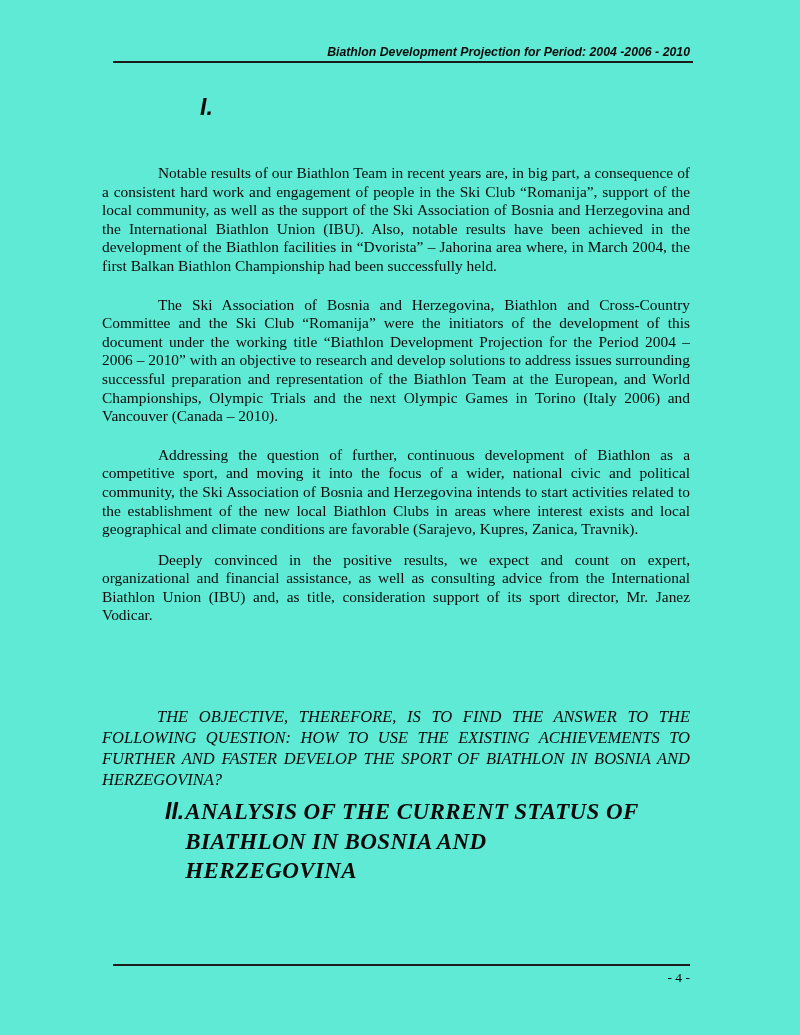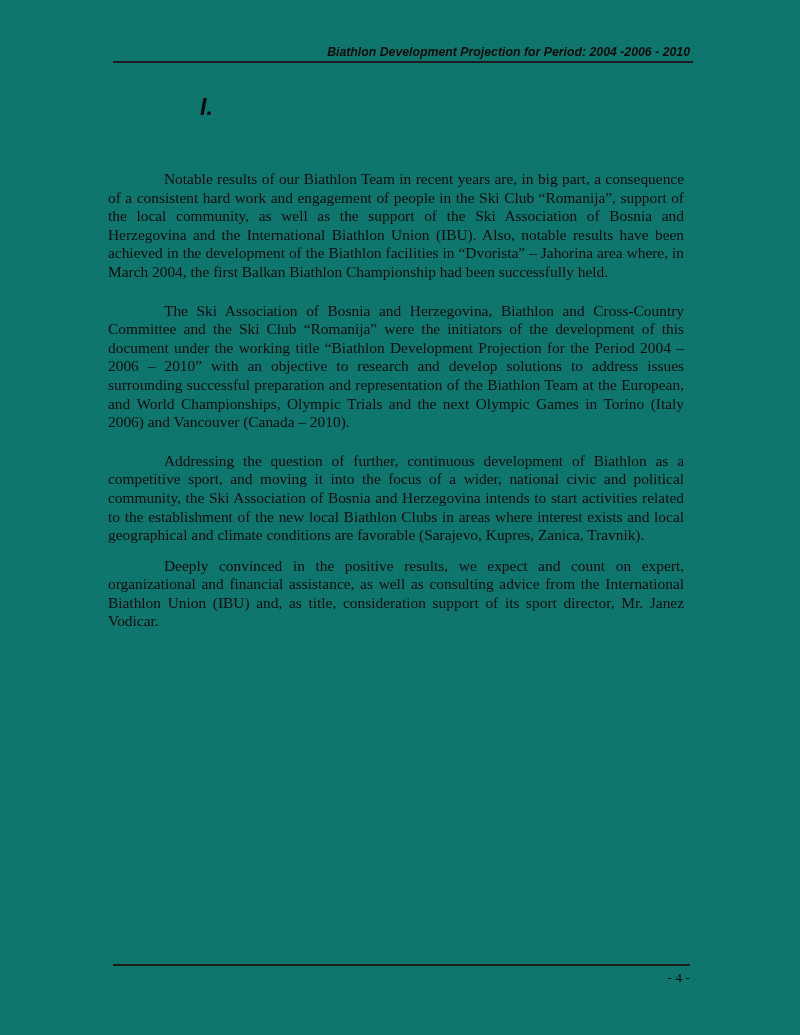--- a/index.html
+++ b/index.html
@@ -11,21 +11,21 @@
     width: 800px;
     height: 1035px;
     position: relative;
     overflow: hidden;
     font-family: "Liberation Serif", serif;
     color: #0a0a0a;
   }
   .page {
     position: absolute;
     inset: 0;
-    background: #0f766e;
+    background: #5eead4;
     text-decoration: underline;
   }
 
   
   .running-header {
     position: absolute;
     left: 102px;
     width: 588px;
     top: 45px;
     text-align: right;
@@ -67,21 +67,21 @@
   }
 
   
   .body-text {
     position: absolute;
     left: 102px;
     width: 588px;
     top: 164px;
   }
   .body-text p {
-    margin: 6px;
+    margin: 0;
     font-size: 15.4px;
     line-height: 18.6px;
     text-align: justify;
     text-indent: 56px;
   }
   .body-text p.p1 { margin-bottom: 20px; }
   .body-text p.p2 { margin-bottom: 20px; }
   .body-text p.p3 { margin-bottom: 12px; }
 
   
@@ -145,18 +145,23 @@
     <span class="num">I.</span>
   </div>
 
   <div class="body-text">
     <p class="p1">Notable results of our Biathlon Team in recent years are, in big part, a consequence of a consistent hard work and engagement of people in the Ski Club “Romanija”, support of the local community, as well as the support of the Ski Association of Bosnia and Herzegovina and the International Biathlon Union (IBU). Also, notable results have been achieved in the development of the Biathlon facilities in “Dvorista” – Jahorina area where, in March 2004, the first Balkan Biathlon Championship had been successfully held.</p>
     <p class="p2">The Ski Association of Bosnia and Herzegovina, Biathlon and Cross-Country Committee and the Ski Club “Romanija” were the initiators of the development of this document under the working title “Biathlon Development Projection for the Period 2004 – 2006 – 2010” with an objective to research and develop solutions to address issues surrounding successful preparation and representation of the Biathlon Team at the European, and World Championships, Olympic Trials and the next Olympic Games in Torino (Italy 2006) and Vancouver (Canada – 2010).</p>
     <p class="p3">Addressing the question of further, continuous development of Biathlon as a competitive sport, and moving it into the focus of a wider, national civic and political community, the Ski Association of Bosnia and Herzegovina intends to start activities related to the establishment of the new local Biathlon Clubs in areas where interest exists and local geographical and climate conditions are favorable (Sarajevo, Kupres, Zanica, Travnik).</p>
     <p class="p4">Deeply convinced in the positive results, we expect and count on expert, organizational and financial assistance, as well as consulting advice from the International Biathlon Union (IBU) and, as title, consideration support of its sport director, Mr. Janez Vodicar.</p>
   </div>
 
+  <p class="objective">THE OBJECTIVE, THEREFORE, IS TO FIND THE ANSWER TO THE FOLLOWING QUESTION: HOW TO USE THE EXISTING ACHIEVEMENTS TO FURTHER AND FASTER DEVELOP THE SPORT OF BIATHLON IN BOSNIA AND HERZEGOVINA?</p>
 
+  <div class="heading2">
+    <span class="num">II.</span>
+    <span class="h2-text">ANALYSIS OF THE CURRENT STATUS OF BIATHLON IN BOSNIA AND HERZEGOVINA</span>
+  </div>
 
   <div class="footer-rule"></div>
   <div class="page-number">- 4 -</div>
 
 </div>
 
 </body></html>

